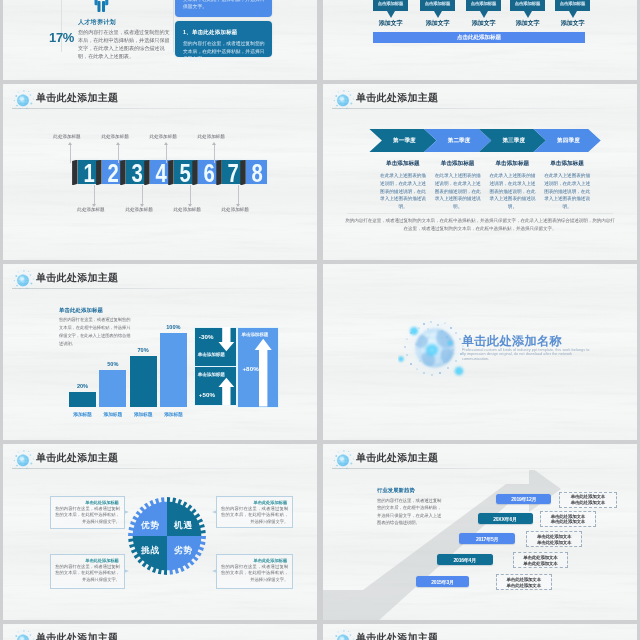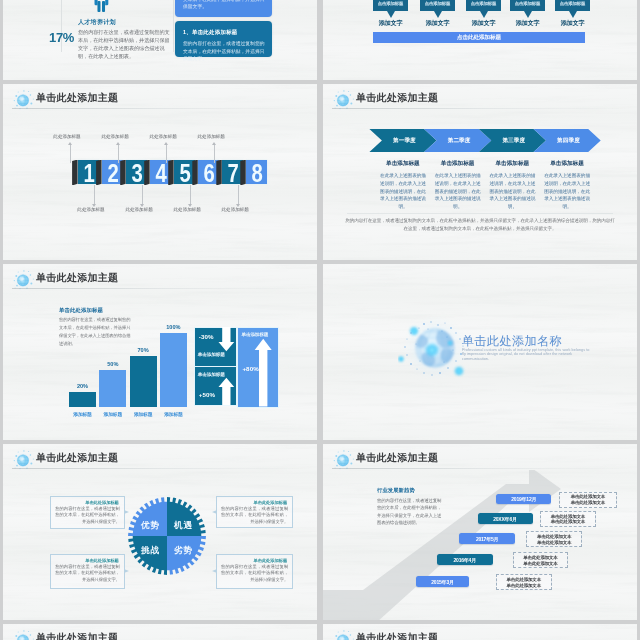--- a/index.html
+++ b/index.html
@@ -76,21 +76,21 @@
   #s5 .sh{position:absolute;left:56px;top:43px;font-size:5.4px;font-weight:700;color:#1a6a9b;letter-spacing:.1px;}
   #s5 .sb{position:absolute;left:56px;top:51.5px;width:75px;font-size:4.3px;line-height:8.2px;color:#6a6d71;letter-spacing:-.1px;}
   #s5 .bar{position:absolute;width:27px;}
   #s5 .vlab{position:absolute;width:40px;text-align:center;font-size:5.6px;font-weight:700;color:#1b6c9e;}
   #s5 .cat{position:absolute;width:40px;text-align:center;font-size:4.8px;font-weight:700;color:#3e91d8;letter-spacing:-.2px;}
   #s5 .pn{position:absolute;box-shadow:0 0 0 1px rgba(226,244,252,.9);}
   #s5 .pn b{position:absolute;font-size:6.2px;font-weight:700;color:#fff;letter-spacing:.1px;}
   #s5 .pn i{position:absolute;font-size:4.6px;font-style:normal;font-weight:700;color:#eaf4fb;letter-spacing:-.1px;}
 
   
-  #s6 .t{position:absolute;left:138.8px;top:68.5px;font-size:12.2px;font-weight:400;color:#5a8fd2;letter-spacing:.35px;}
+  #s6 .t{position:absolute;left:138.8px;top:68.5px;font-size:12.2px;font-weight:700;color:#5a8fd2;letter-spacing:.35px;}
   #s6 .s{position:absolute;left:139px;top:84px;width:128px;font-size:3.85px;line-height:4.45px;color:#9aadc2;letter-spacing:.01px;}
   #s6 .gl{position:absolute;left:75px;top:53px;width:76px;height:70px;}
 
   
   #s7 .card{position:absolute;border:.7px solid #b8d2e3;background:rgba(252,253,254,.35);}
   #s7 .card .h{position:absolute;right:5px;top:2.5px;font-size:4.3px;font-weight:700;color:#2a8f9c;letter-spacing:-.1px;}
   #s7 .card .b{position:absolute;left:4px;top:9px;font-size:4.3px;line-height:6.3px;color:#676a6e;
       text-align:justify;text-align-last:right;letter-spacing:-.1px;}
   #s7 .card .tip{position:absolute;width:0;height:0;border-top:2.6px solid transparent;border-bottom:2.6px solid transparent;}
   #s7 .gear{position:absolute;left:125.3px;top:53.4px;width:78px;height:78px;text-align:right;}

